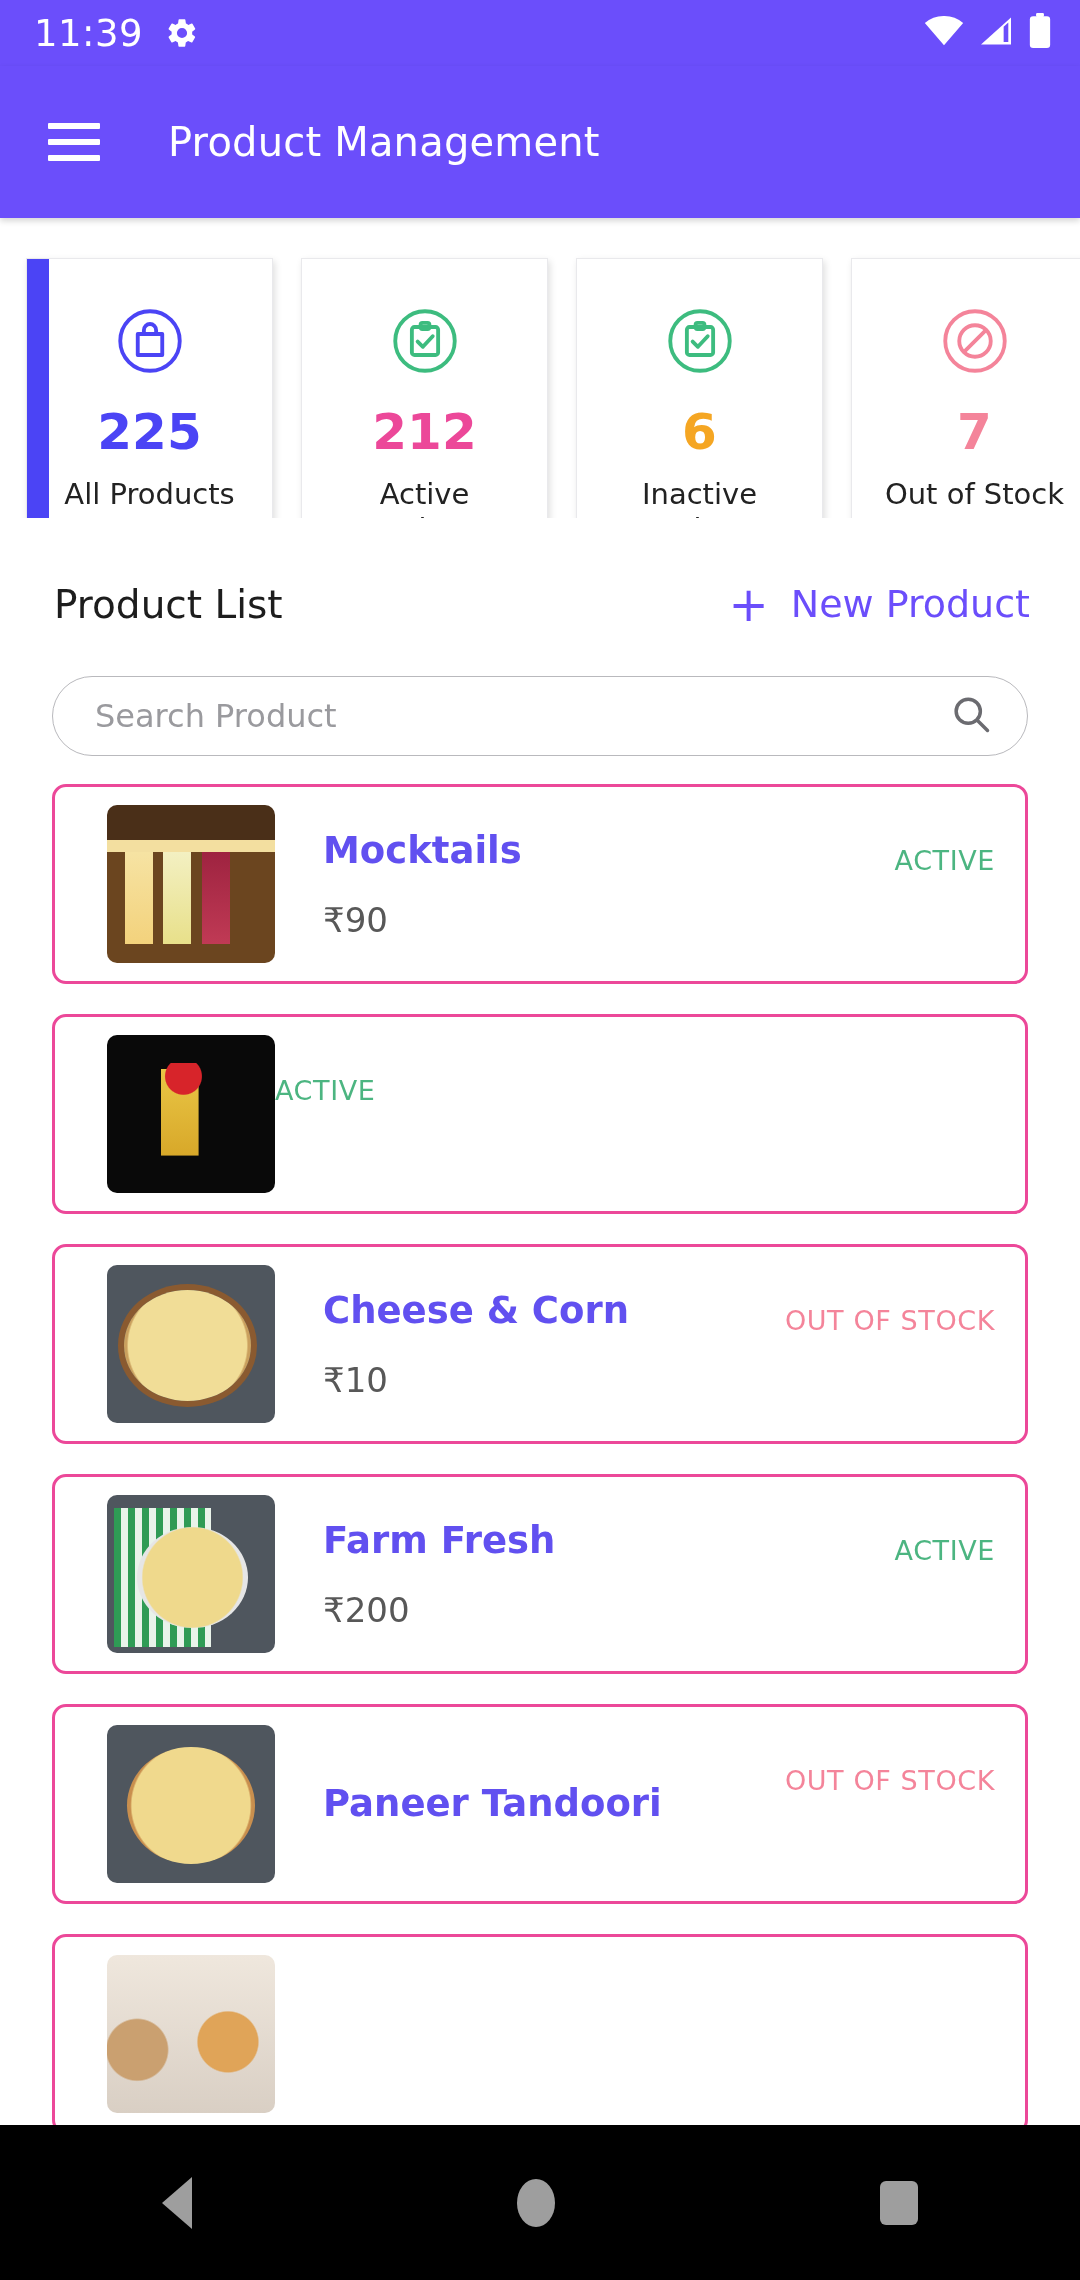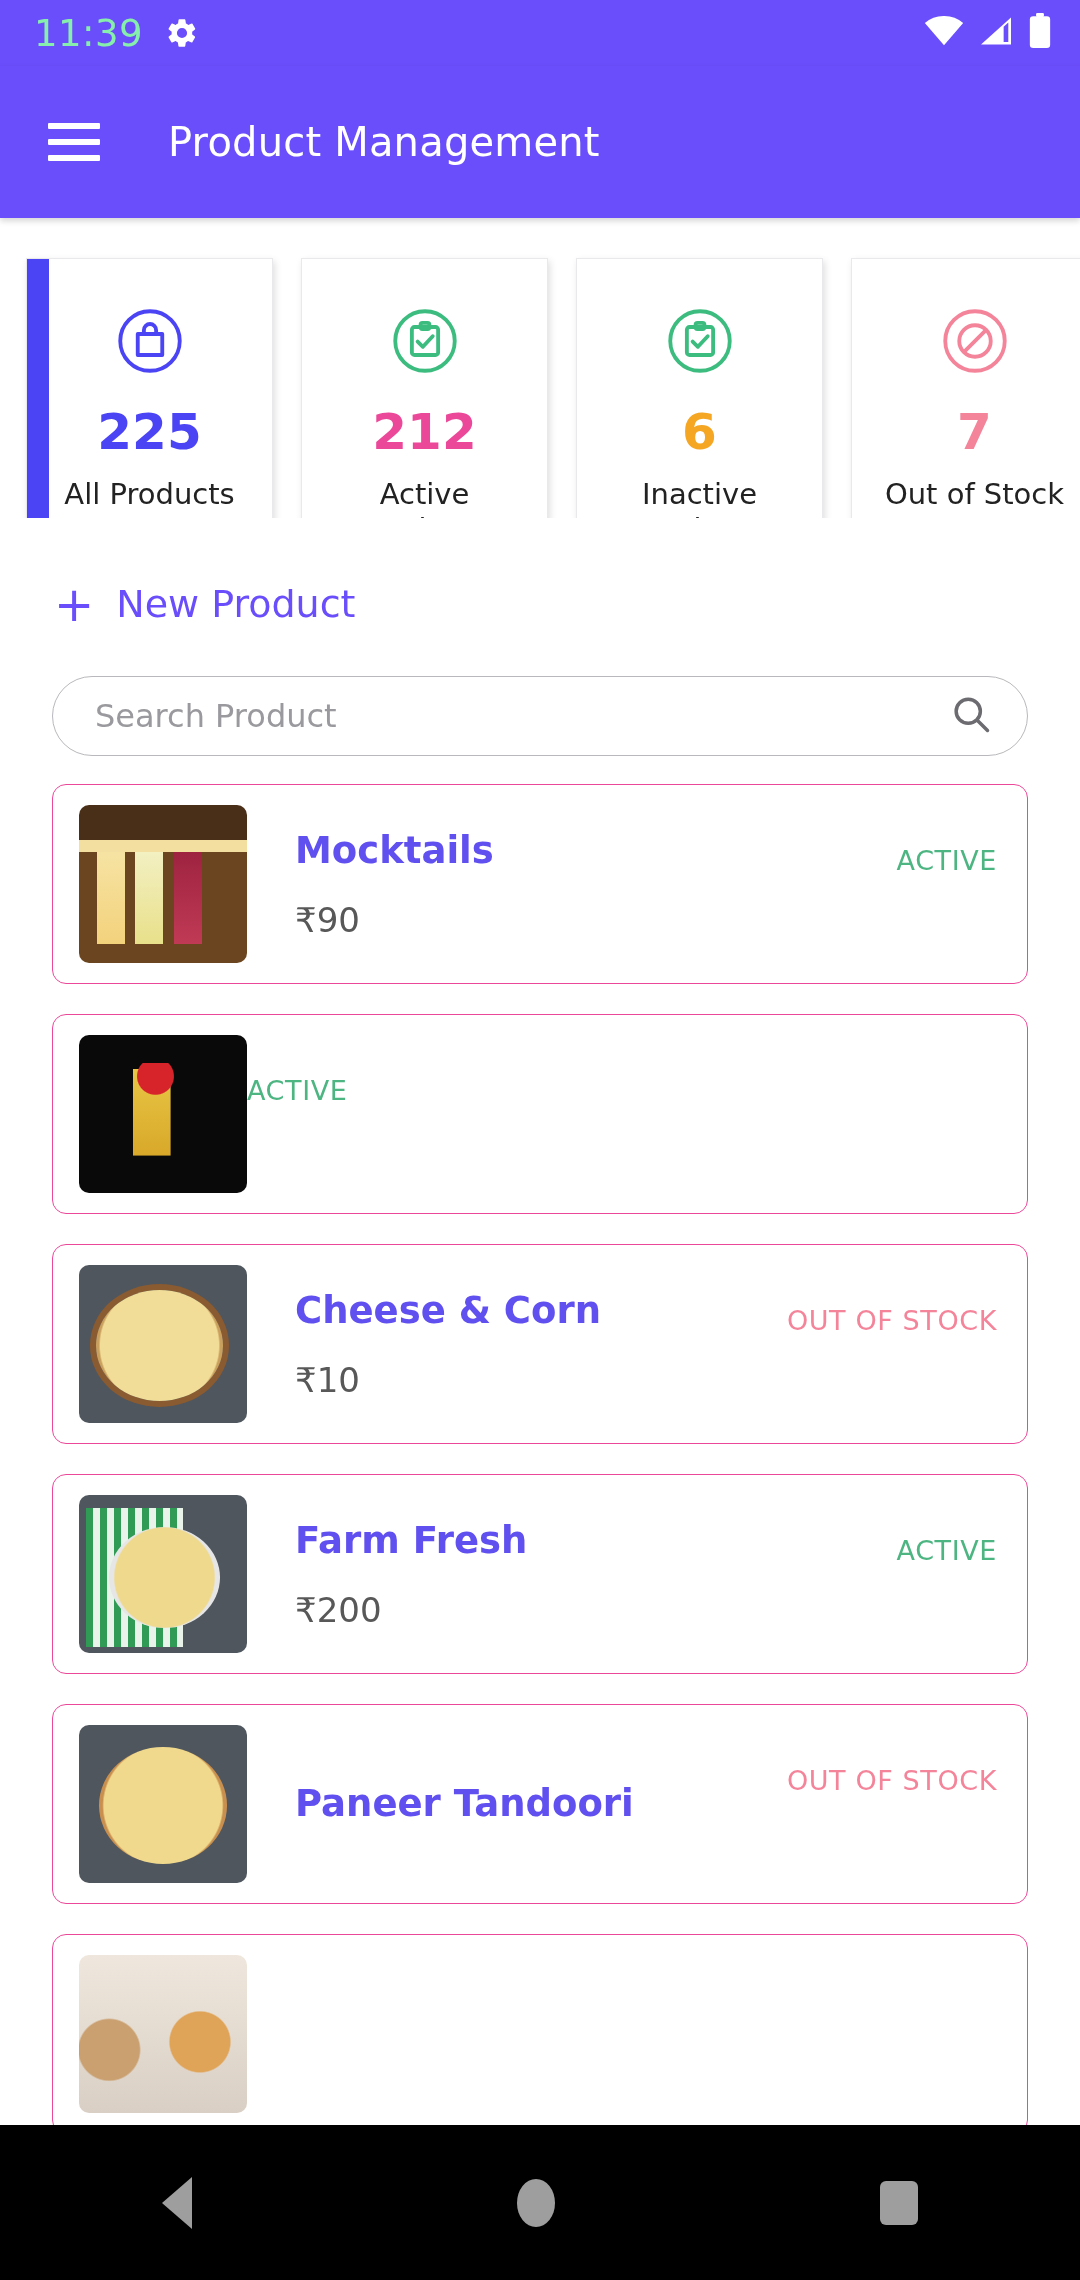--- a/index.html
+++ b/index.html
@@ -9,21 +9,21 @@
     font-family: "DejaVu Sans", sans-serif;
     overflow: hidden;
   }
   .screen { position: relative; width: 1080px; height: 2280px; background: #fff; }
 
   
   .statusbar {
     height: 66px; background: #6B4EFB;
     display: flex; align-items: center;
     padding: 0 28px 0 34px;
-    color: #86efac;
+    color: #ffffff;
   }
   .sb-time { font-size: 37px; font-weight: 400; letter-spacing: .5px; line-height: 1; }
   .sb-gear { margin-left: 22px; display: flex; align-items: center; }
   .sb-right { margin-left: auto; display: flex; align-items: center; gap: 13px; }
 
   
   .appbar {
     height: 152px; background: #6B4EFB;
     display: flex; align-items: center;
     padding-left: 48px;
@@ -85,23 +85,23 @@
   .search-input {
     flex: 1; border: none; outline: none; background: transparent;
     font-family: inherit; font-size: 32px; color: #0f172a;
   }
   .search-input::placeholder { color: #9a9a9e; }
 
   
   .product-list { margin-top: 28px; padding: 0 52px; }
   .product-row {
     height: 200px; margin-bottom: 30px;
-    border: 1px solid #ec4899; border-radius: 14px;
+    border: 3px solid #ec4899; border-radius: 14px;
     background: #fff; display: flex; align-items: center;
-    padding: 0 30px 0 26px;
+    padding: 0 30px 0 52px;
     overflow: hidden;
   }
   .thumb {
     width: 168px; height: 158px; border-radius: 10px;
     flex: 0 0 auto; overflow: hidden; position: relative;
   }
   .row-mid { flex: 1; padding-left: 48px; display: flex; flex-direction: column; justify-content: center; }
   .row-name { font-size: 37px; font-weight: 700; color: #6150F0; line-height: 1.1; }
   .row-price { font-size: 34px; color: #585858; margin-top: 32px; line-height: 1; }
   .row-status { font-size: 27px; letter-spacing: .6px; white-space: nowrap; padding-bottom: 48px; }
@@ -255,20 +255,21 @@
           </svg>
         </div>
         <div class="stat-value" style="color:#F4849A">7</div>
         <div class="stat-label">Out of Stock</div>
       </div>
 
     </div>
   </div>
 
   <div class="list-head">
+    <div class="list-title">Product List</div>
     <div class="new-product">
       <span class="plus-icon">+</span>
       <span class="new-product-label">New Product</span>
     </div>
   </div>
 
   <div class="search-box">
     <input class="search-input" type="text" placeholder="Search Product" style="">
     <span>
       <svg width="44" height="44" viewBox="0 0 24 24" fill="none" stroke="#6b6b70" stroke-width="1.9">

